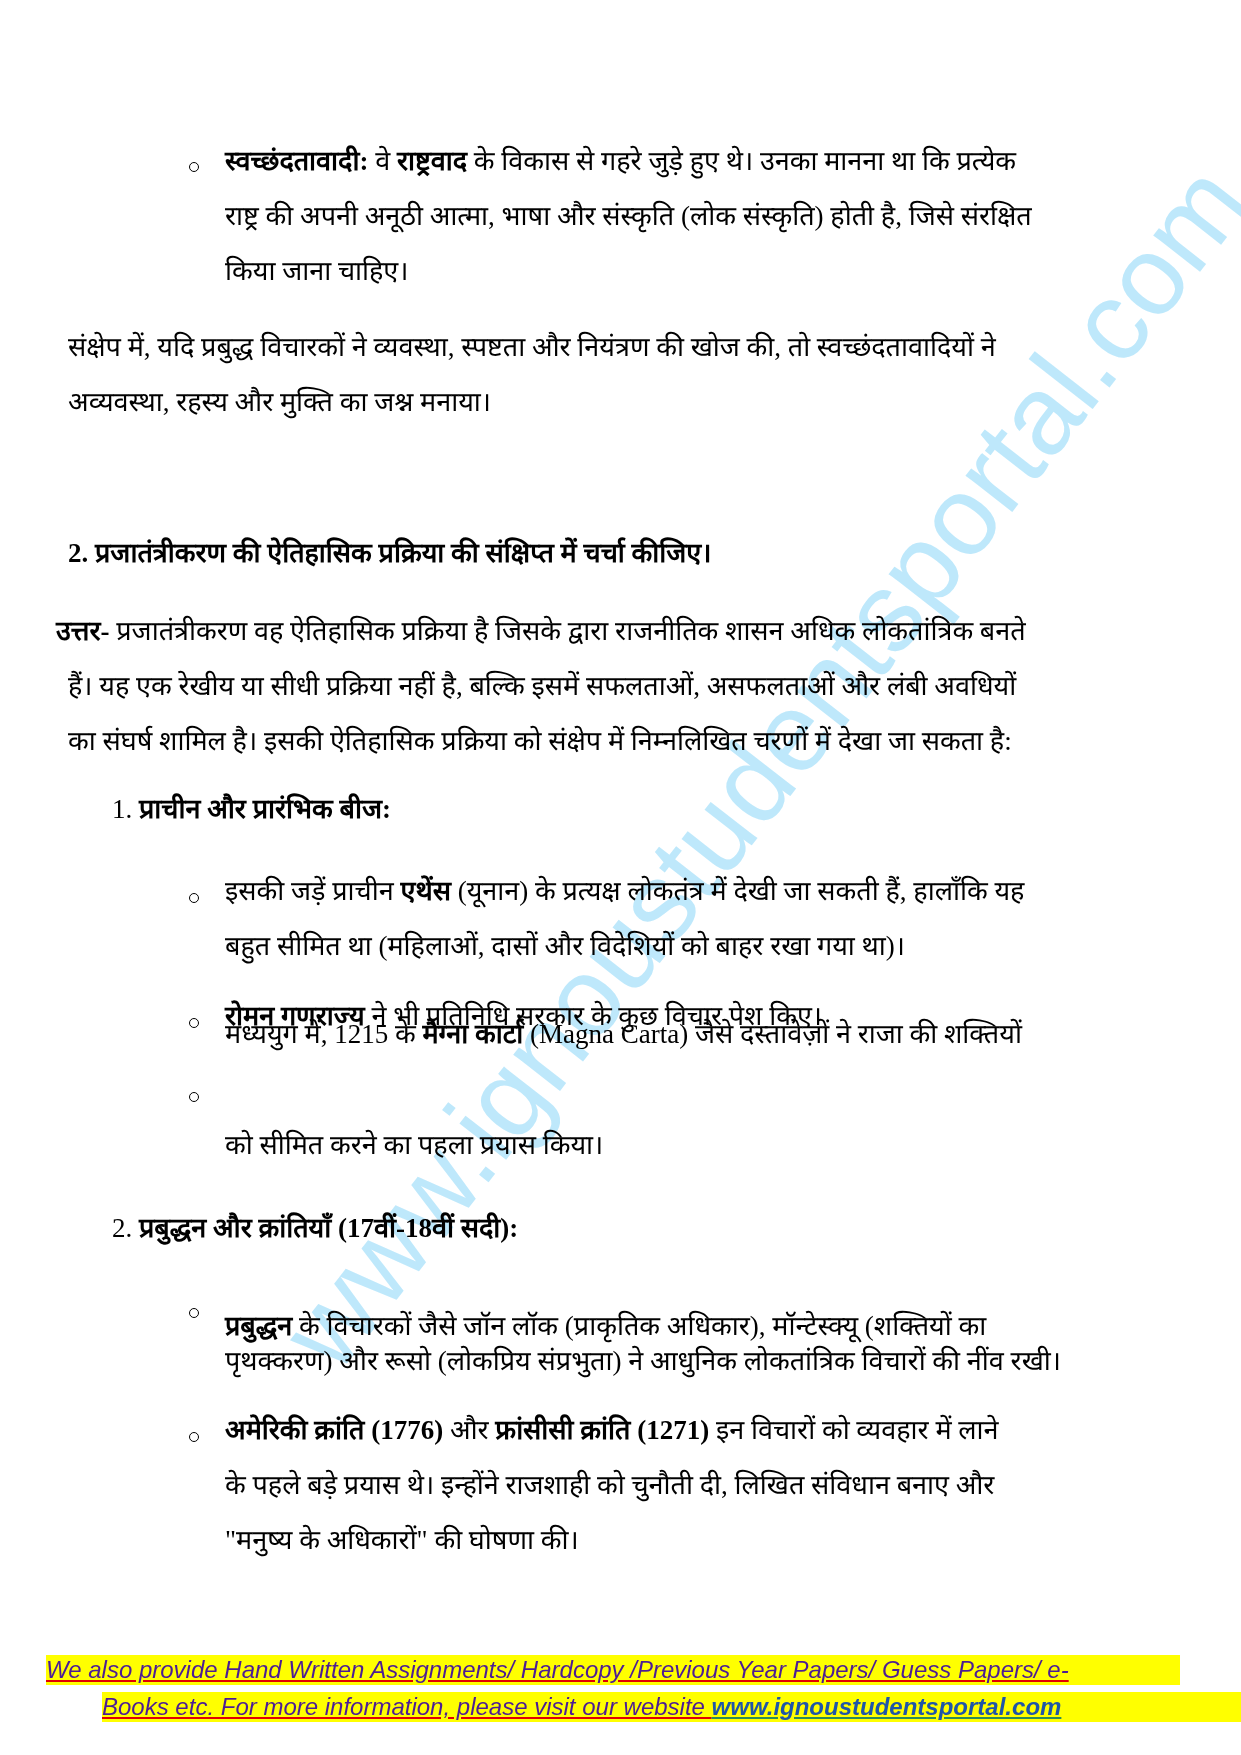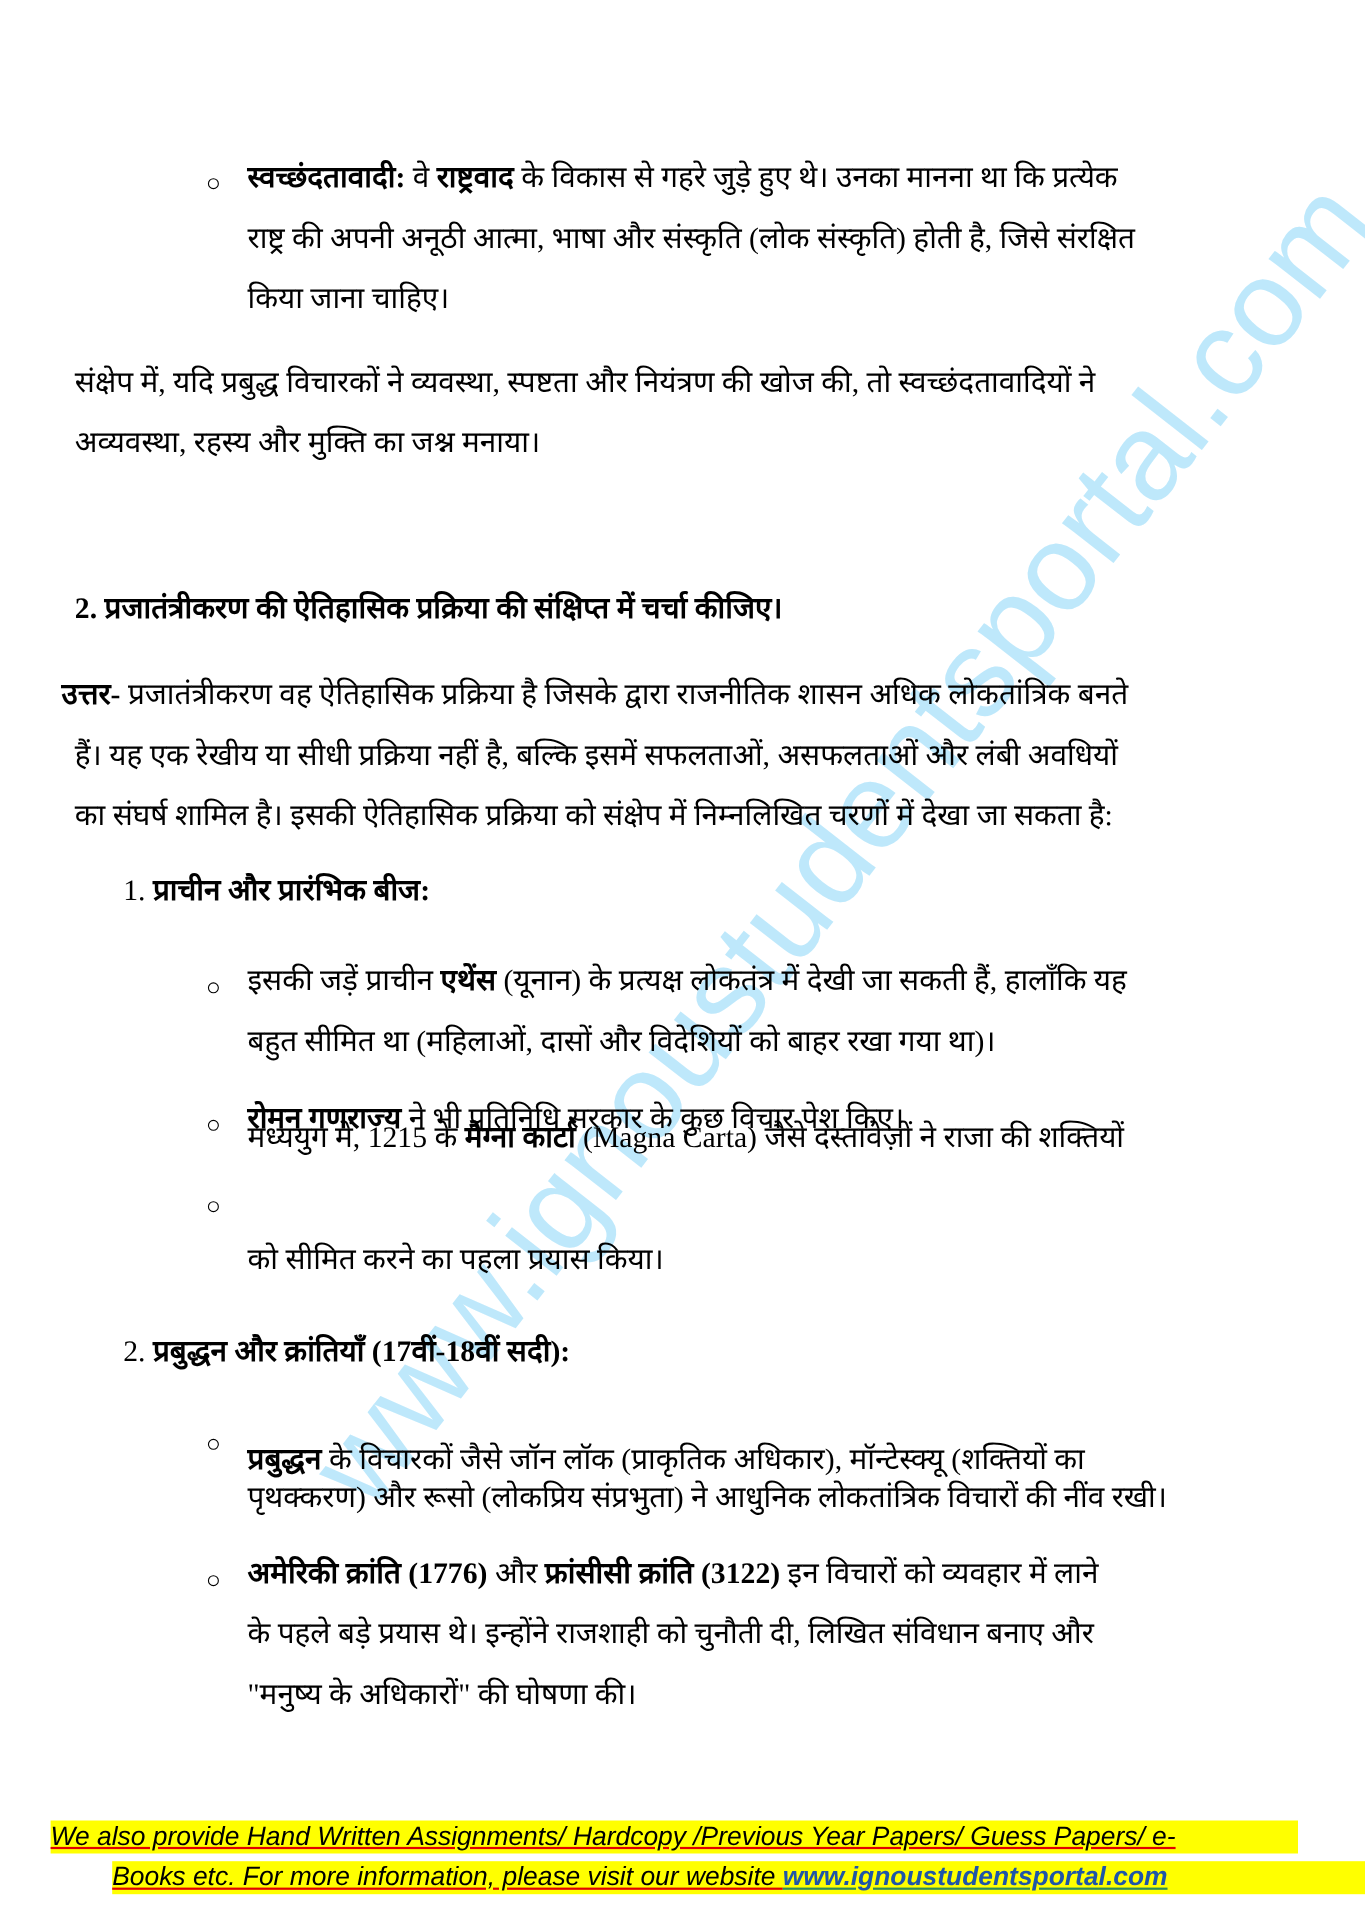--- a/index.html
+++ b/index.html
@@ -35,21 +35,21 @@
   .footer {
     position: absolute; left: 0; top: 0; width: 100%; z-index: 2;
     font-family: "Liberation Sans", "DejaVu Sans", sans-serif;
     font-style: italic;
     font-size: 24px;
   }
   .hl {
     position: absolute; background: #ffff00; white-space: nowrap;
     line-height: 30px; height: 30px;
   }
-  .red { color: #000000; text-decoration: underline; text-decoration-color: #e00000; }
+  .red { color: #4c1d95; text-decoration: underline; text-decoration-color: #e00000; }
   .blue { color: #1f56a8; font-weight: bold; text-decoration: underline; text-decoration-color: #2e8b57; }
 </style>
 </head>
 <body>
 
 <div class="page">
 
   <div class="watermark">www.ignoustudentsportal.com</div>
 
   <div class="content">
@@ -100,21 +100,21 @@
     </div>
 
     <span class="bullet" style="left:189px; top:1308px;"></span>
     <div class="line" style="left:225px; top:1293px;margin-top:20px;">
       <span class="b">प्रबुद्धन</span><span> के विचारकों जैसे जॉन लॉक (प्राकृतिक अधिकार), मॉन्टेस्क्यू (शक्तियों का</span>
     </div>
     <div class="line" style="left:225px; top:1348px;">पृथक्करण) और रूसो (लोकप्रिय संप्रभुता) ने आधुनिक लोकतांत्रिक विचारों की नींव रखी।</div>
 
     <span class="bullet" style="left:189px; top:1432px;"></span>
     <div class="line" style="left:225px; top:1417px;">
-      <span class="b">अमेरिकी क्रांति (1776)</span><span> और </span><span class="b">फ्रांसीसी क्रांति (3122)</span><span> इन विचारों को व्यवहार में लाने</span>
+      <span class="b">अमेरिकी क्रांति (1776)</span><span> और </span><span class="b">फ्रांसीसी क्रांति (1271)</span><span> इन विचारों को व्यवहार में लाने</span>
     </div>
     <div class="line" style="left:225px; top:1472px;">के पहले बड़े प्रयास थे। इन्होंने राजशाही को चुनौती दी, लिखित संविधान बनाए और</div>
     <div class="line" style="left:225px; top:1527px;">"मनुष्य के अधिकारों" की घोषणा की।</div>
   </div>
 
   <div class="footer">
     <div class="hl" style="left:46px; top:1655px; width:1134px;">
       <span class="red">We also provide Hand Written Assignments/ Hardcopy /Previous Year Papers/ Guess Papers/ e-</span>
     </div>
     <div class="hl" style="left:102px; top:1692px; width:1218px;">

